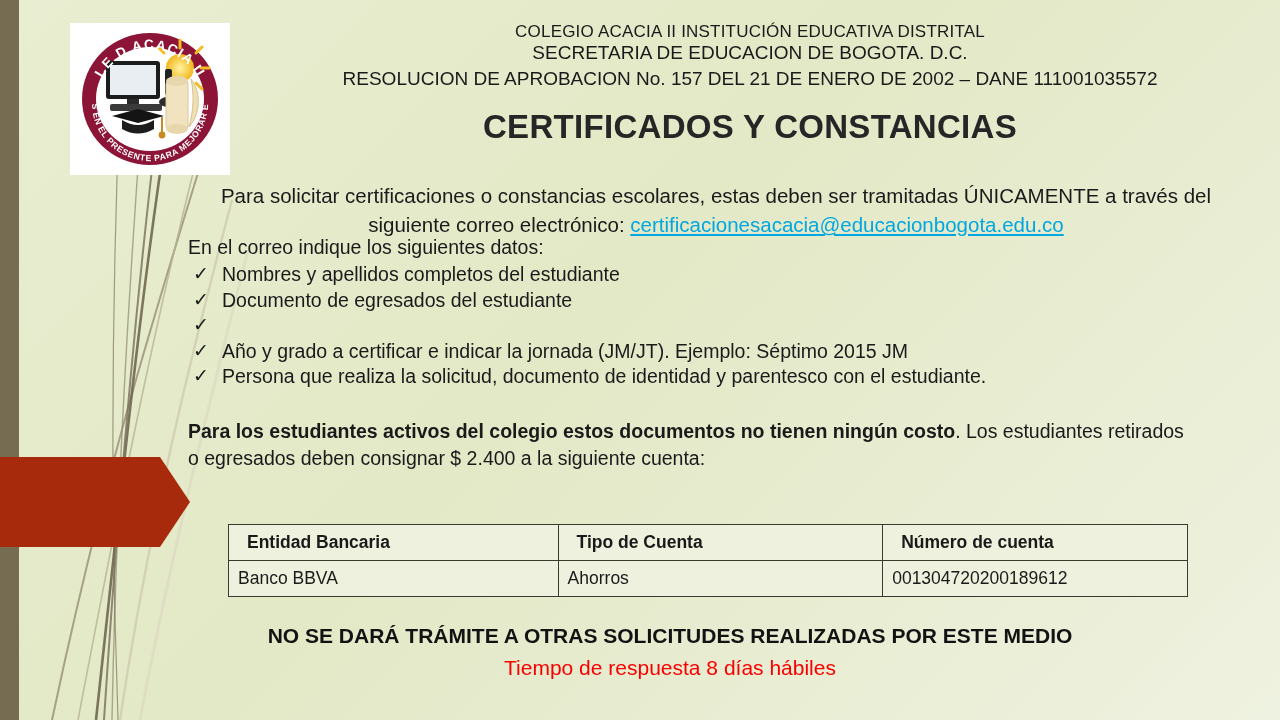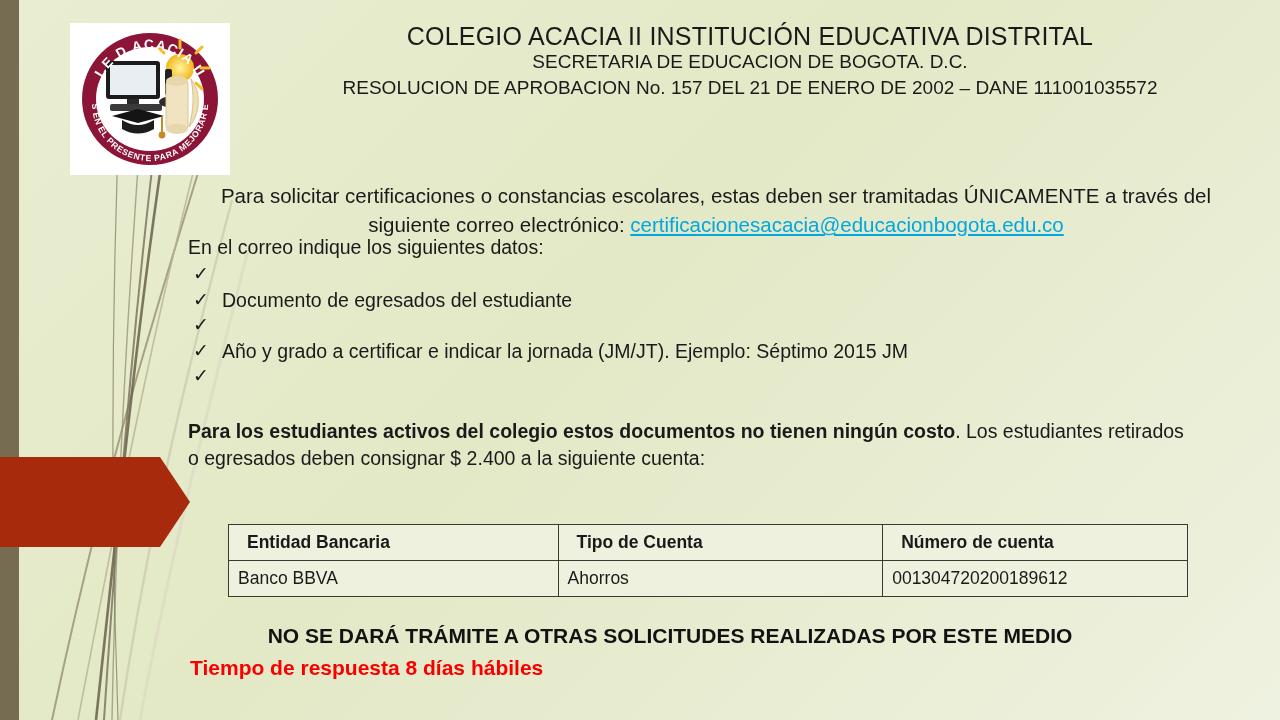--- a/index.html
+++ b/index.html
@@ -65,21 +65,21 @@
   
   .header {
     position: absolute;
     left: 240px;
     top: 22px;
     width: 1020px;
     text-align: center;
     color: #1a1a1a;
   }
   .header .line1 {
-    font-size: 25px;
+    font-size: 17px;
     letter-spacing: .2px;
     line-height: 1.12;
     white-space: nowrap;
   }
   .header .line2 {
     font-size: 19px;
     line-height: 1.3;
     white-space: nowrap;
   }
   .header .line3 {
@@ -196,22 +196,23 @@
     text-align: center;
     font-size: 21px;
     font-weight: bold;
     color: #121212;
   }
   .footer-2 {
     position: absolute;
     left: 190px;
     top: 656px;
     width: 960px;
+    text-align: center;
     font-size: 21px;
-    font-weight: bold;
+    font-weight: normal;
     color: #f90000;
   }
 </style>
 </head>
 <body>
 
 <div id="slide">
 
   <div class="left-strip"></div>
 
@@ -285,44 +286,47 @@
       </text>
     </svg>
   </div>
 
   <div class="header">
     <div class="line1">COLEGIO ACACIA II INSTITUCIÓN EDUCATIVA DISTRITAL</div>
     <div class="line2">SECRETARIA DE EDUCACION DE BOGOTA. D.C.</div>
     <div class="line3">RESOLUCION DE APROBACION No. 157 DEL 21 DE ENERO DE 2002 – DANE 111001035572</div>
   </div>
 
+  <div class="main-title">CERTIFICADOS Y CONSTANCIAS</div>
 
   <div class="intro">
     <span>Para solicitar certificaciones o constancias escolares, estas deben ser tramitadas ÚNICAMENTE a través del siguiente correo electrónico: </span><a class="email-link">certificacionesacacia@educacionbogota.edu.co</a>
   </div>
 
   <div class="datos-lead">En el correo indique los siguientes datos:</div>
 
   <ul class="check-list">
     <li>
       <span class="tick">✓</span>
+      <span>Nombres y apellidos completos del estudiante</span>
     </li>
     <li>
       <span class="tick">✓</span>
       <span>Documento de egresados del estudiante</span>
     </li>
     <li>
       <span class="tick">✓</span>
     </li>
     <li>
       <span class="tick">✓</span>
       <span>Año y grado a certificar e indicar la jornada (JM/JT). Ejemplo: Séptimo 2015 JM</span>
     </li>
     <li>
       <span class="tick">✓</span>
+      <span>Persona que realiza la solicitud, documento de identidad y parentesco con el estudiante.</span>
     </li>
   </ul>
 
   <div class="cost-par">
     <b>Para los estudiantes activos del colegio estos documentos no tienen ningún costo</b><span>. Los estudiantes retirados o egresados deben consignar $ 2.400 a la siguiente cuenta:</span>
   </div>
 
   <table class="bank-table">
     <colgroup>
         <col class="c1">

